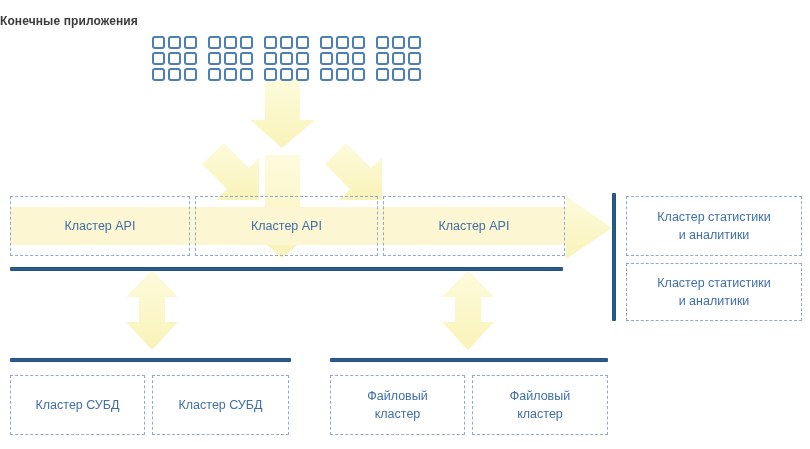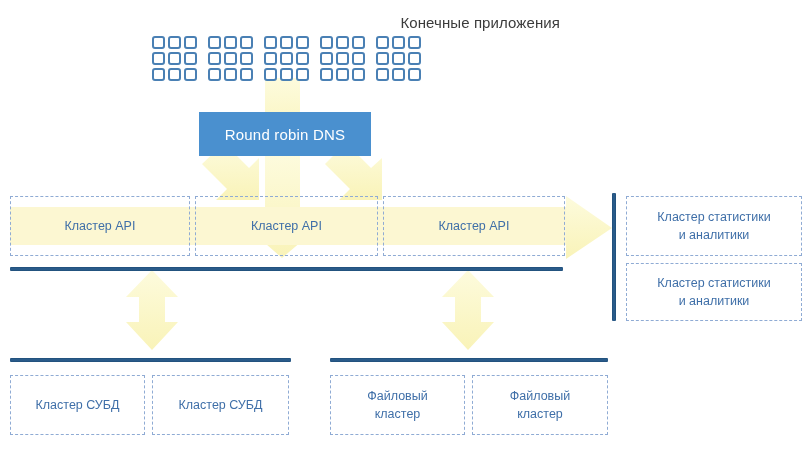--- a/index.html
+++ b/index.html
@@ -25,25 +25,26 @@
     height: 449px;
   }
   #arrow-layer { z-index: 1; }
   #content-layer { z-index: 2; position: absolute; left:0; top:0; width:810px; height:449px; }
 
   .title-text {
     position: absolute;
     left: 0;
     top: 14px;
     width: 560px;
-    text-align: right;
-    font-size: 15px;
+    text-align: left;
+    font-size: 12px;
     color: #3b3b3b;
     letter-spacing: 0.1px;
     white-space: nowrap;
+    font-weight: bold;
   }
 
   .app-grid {
     position: absolute;
     display: grid;
     grid-template-columns: repeat(3, 13px);
     grid-template-rows: repeat(3, 13px);
     gap: 3px;
   }
   .app-cell {
@@ -184,23 +185,20 @@
       <div class="app-cell"></div>
       <div class="app-cell"></div>
       <div class="app-cell"></div>
       <div class="app-cell"></div>
       <div class="app-cell"></div>
       <div class="app-cell"></div>
       <div class="app-cell"></div>
       <div class="app-cell"></div>
     </div>
 
-    <div class="dns-box">
-      <span>Round robin DNS</span>
-    </div>
 
     <div class="yellow-band" style="left:10px; top:207px; width:556px; height:38px;"></div>
 
     <div class="dashed-box" style="left:10px; top:196px; width:180px; height:60px;">
       <span>Кластер API</span>
     </div>
     <div class="dashed-box" style="left:195px; top:196px; width:183px; height:60px;">
       <span>Кластер API</span>
     </div>
     <div class="dashed-box" style="left:383px; top:196px; width:182px; height:60px;">

